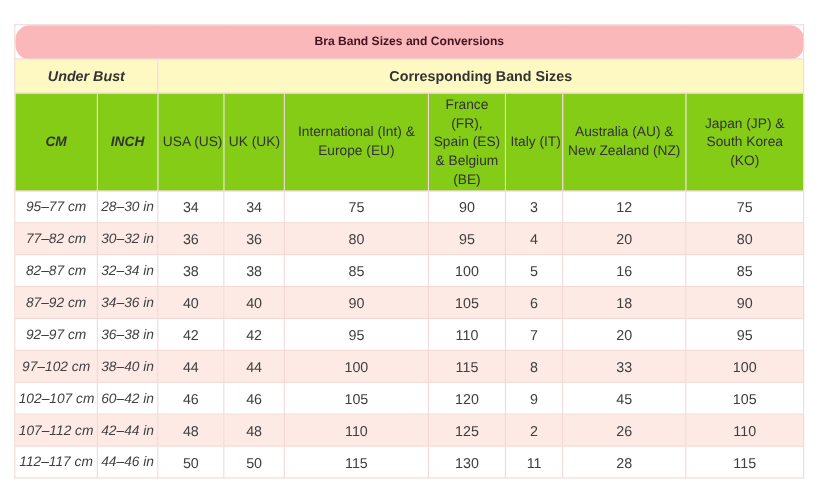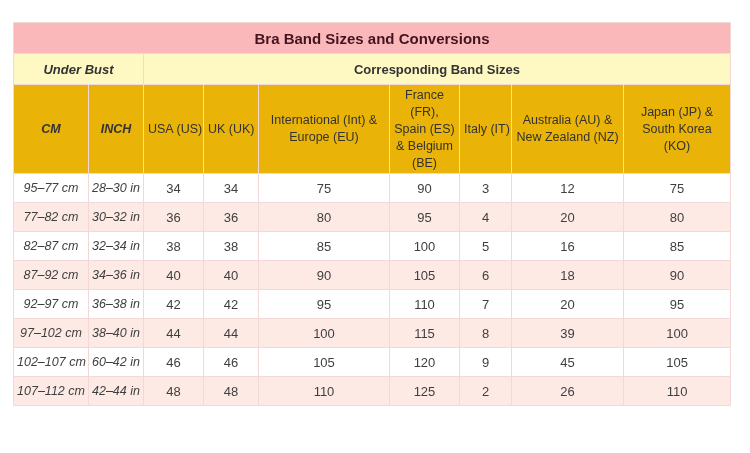--- a/index.html
+++ b/index.html
@@ -36,35 +36,36 @@
     text-align: center;
     vertical-align: middle;
     color: var(--text);
     font-size: 13px;
     padding: 0 3px;
   }
   tr.title-row td {
     background: var(--title-bg);
     color: var(--title-text);
     font-weight: bold;
-    font-size: 15px;
+    font-size: 11px;
     height: 31px;
+    border-radius: 13px;
   }
   tr.group-row td {
     height: 31px;
     font-weight: bold;
     color: var(--header-text);
     background: #fef9c3;
   }
   tr.group-row td.under-bust { font-style: italic; }
   tr.columns-row th {
     height: 60px;
     font-weight: normal;
     color: var(--header-text);
-    background: #eab308;
+    background: #84cc16;
     line-height: 1.35;
     font-size: 12.5px;
     padding: 2px 4px;
   }
   tr.columns-row th:nth-child(1),
   tr.columns-row th:nth-child(2) {
     font-style: italic;
     font-weight: bold;
   }
   tr.columns-row th:nth-child(3),
@@ -177,21 +178,21 @@
           <td>95</td>
         </tr>
         <tr class="alt">
           <td>97–102 cm</td>
           <td>38–40 in</td>
           <td>44</td>
           <td>44</td>
           <td>100</td>
           <td>115</td>
           <td>8</td>
-          <td>39</td>
+          <td>33</td>
           <td>100</td>
         </tr>
         <tr>
           <td>102–107 cm</td>
           <td>60–42 in</td>
           <td>46</td>
           <td>46</td>
           <td>105</td>
           <td>120</td>
           <td>9</td>
@@ -202,15 +203,26 @@
           <td>107–112 cm</td>
           <td>42–44 in</td>
           <td>48</td>
           <td>48</td>
           <td>110</td>
           <td>125</td>
           <td>2</td>
           <td>26</td>
           <td>110</td>
         </tr>
+        <tr>
+          <td>112–117 cm</td>
+          <td>44–46 in</td>
+          <td>50</td>
+          <td>50</td>
+          <td>115</td>
+          <td>130</td>
+          <td>11</td>
+          <td>28</td>
+          <td>115</td>
+        </tr>
       </tbody>
   </table>
 </div>
 
 </body></html>

